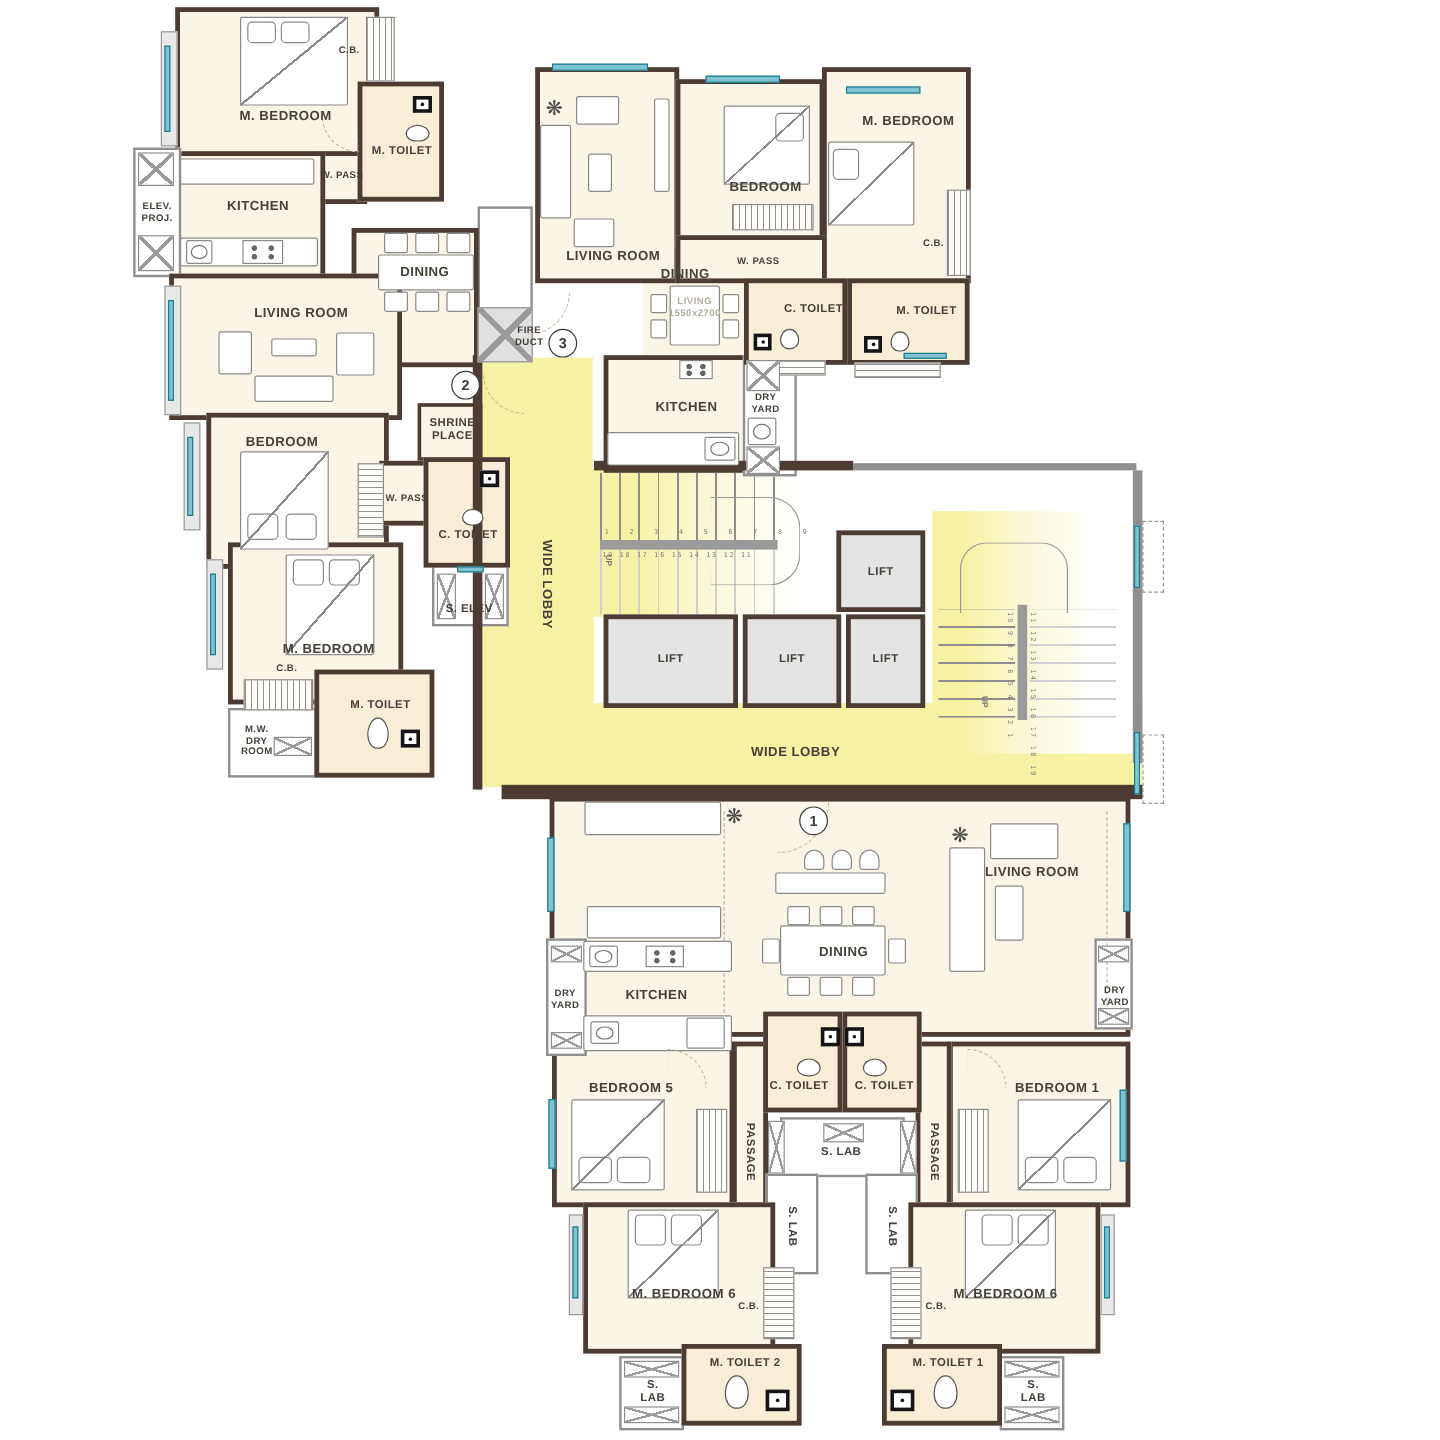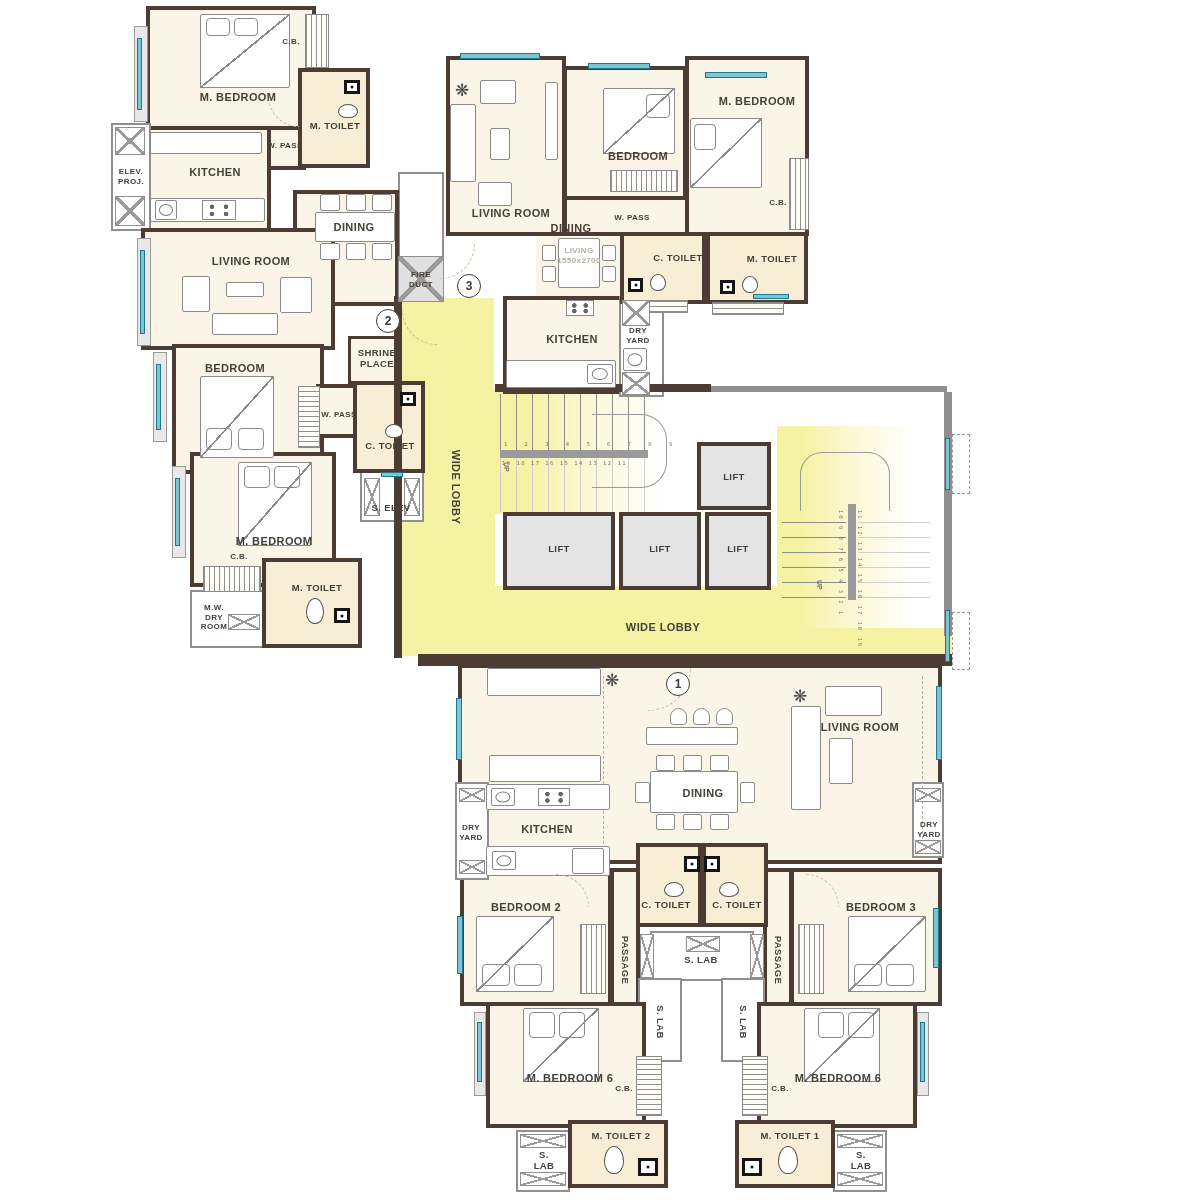--- a/index.html
+++ b/index.html
@@ -110,21 +110,21 @@
   <div class="lbl sm" style="left:734px;top:477px">LIFT</div>
   <div class="lbl sm" style="left:559px;top:549px">LIFT</div>
   <div class="lbl sm" style="left:660px;top:549px">LIFT</div>
   <div class="lbl sm" style="left:738px;top:549px">LIFT</div>
 
   <div class="lbl vert" style="left:455px;top:487px">WIDE LOBBY</div>
   <div class="lbl" style="left:663px;top:628px">WIDE LOBBY</div>
 
   <div class="room white gb" style="left:398px;top:172px;width:46px;height:86px;z-index:8"></div>
   <div class="hx" style="left:398px;top:256px;width:46px;height:46px;background-color:#e0e0e0"></div>
-  <div class="lbl xs" style="left:421px;top:280px">FIRE
+  <div class="lbl xs" style="left:441px;top:280px">FIRE
 DUCT</div>
   <div class="room" style="left:348px;top:336px;width:54px;height:48px;border-width:3px"></div>
   <div class="lbl sm" style="left:377px;top:358px">SHRINE
 PLACE</div>
 
   <div class="marker" style="left:388px;top:321px">2</div>
   <div class="marker" style="left:469px;top:286px">3</div>
   <div class="marker" style="left:678px;top:684px">1</div>
 
   <div class="room" style="left:146px;top:6px;width:170px;height:130px"></div>
@@ -384,22 +384,22 @@
 
   <div class="lbl" style="left:860px;top:728px">LIVING ROOM</div>
   <div class="lbl" style="left:703px;top:794px">DINING</div>
   <div class="lbl" style="left:547px;top:830px">KITCHEN</div>
   <div class="lbl xs" style="left:471px;top:833px">DRY
 YARD</div>
   <div class="lbl xs" style="left:929px;top:830px">DRY
 YARD</div>
   <div class="lbl sm" style="left:666px;top:905px">C. TOILET</div>
   <div class="lbl sm" style="left:737px;top:905px">C. TOILET</div>
-  <div class="lbl" style="left:526px;top:908px">BEDROOM 2</div>
-  <div class="lbl" style="left:881px;top:908px">BEDROOM 3</div>
+  <div class="lbl" style="left:526px;top:908px">BEDROOM 5</div>
+  <div class="lbl" style="left:881px;top:908px">BEDROOM 1</div>
   <div class="lbl sm vert" style="left:625px;top:960px">PASSAGE</div>
   <div class="lbl sm vert" style="left:778px;top:960px">PASSAGE</div>
   <div class="lbl sm" style="left:701px;top:960px">S. LAB</div>
   <div class="lbl sm vert" style="left:660px;top:1022px">S. LAB</div>
   <div class="lbl sm vert" style="left:743px;top:1022px">S. LAB</div>
   <div class="lbl" style="left:570px;top:1079px">M. BEDROOM 6</div>
   <div class="lbl" style="left:838px;top:1079px">M. BEDROOM 6</div>
   <div class="lbl xs" style="left:624px;top:1089px">C.B.</div>
   <div class="lbl xs" style="left:780px;top:1089px">C.B.</div>
   <div class="lbl sm" style="left:621px;top:1136px">M. TOILET 2</div>

